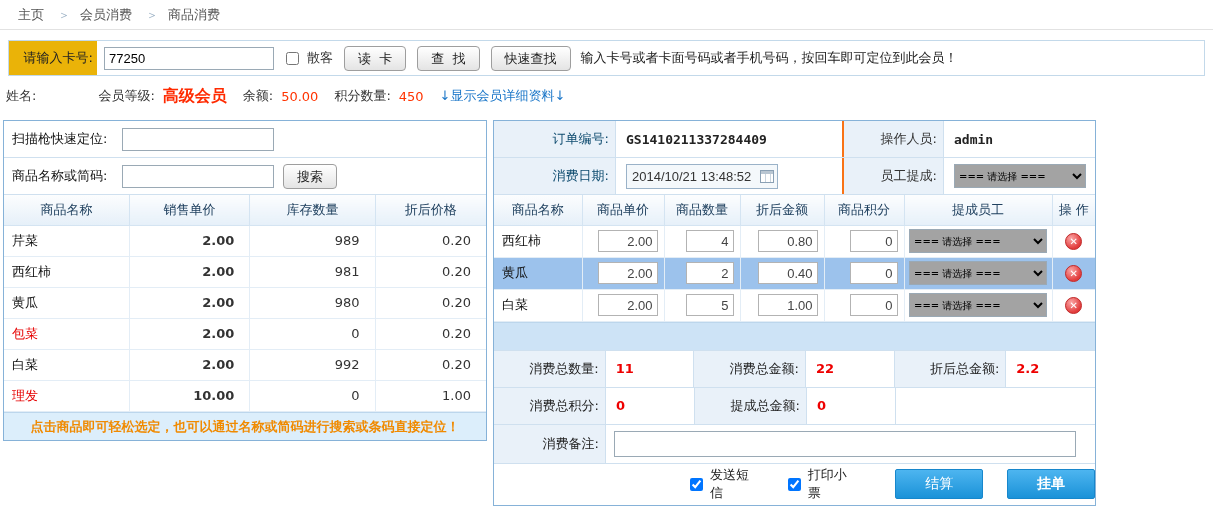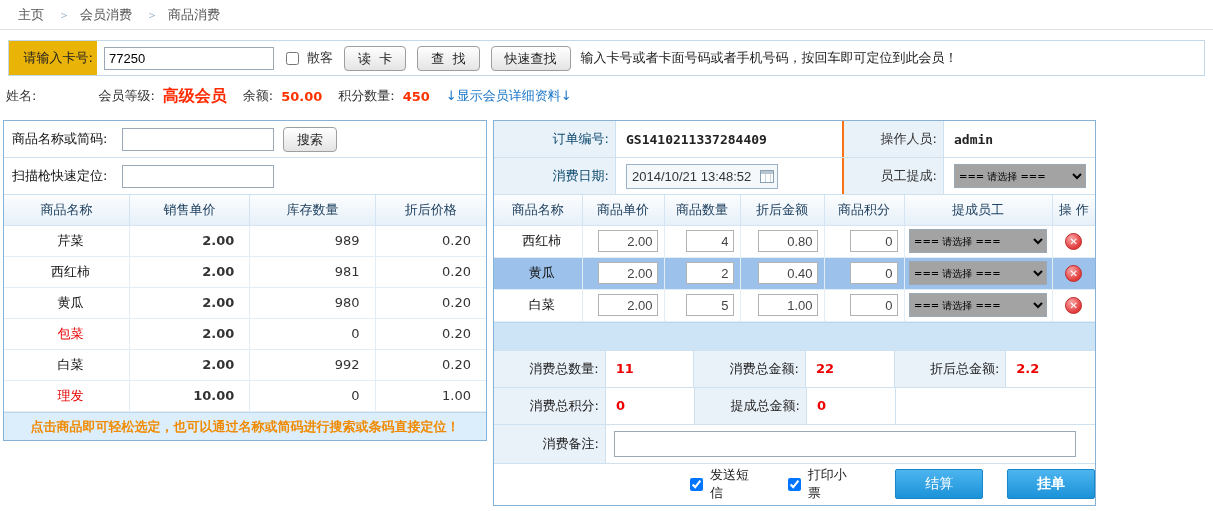--- a/index.html
+++ b/index.html
@@ -21,40 +21,40 @@
   .cardbox input.cardno { width:170px; height:23px; border:1px solid #9aa9b5; margin-left:7px; padding:0 4px; font-size:13px; }
   .cardbox .chk { margin-left:12px; }
   .gbtn { display:inline-block; height:25px; line-height:23px; padding:0 13px; margin-left:11px;
           border:1px solid #9e9e9e; border-radius:4px; color:#222; cursor:pointer;
           background:linear-gradient(#ffffff,#e4e4e4); white-space:pre; }
   .cardbox .hint { margin-left:10px; color:#222; }
   
   .memberrow { height:40px; display:flex; align-items:center; padding-left:6px; }
   .memberrow .gap-lg { margin-left:62px; }
   .memberrow .gap { margin-left:16px; }
-  .redval { color:#ff3300; font-weight:bold; margin-left:8px; }
+  .redval { color:#ff3300; font-weight:normal; margin-left:8px; }
   .levelval { color:#ff2a00; font-weight:bold; font-size:16px; margin-left:8px; }
   .detail-link { color:#1a76c8; margin-left:16px; cursor:pointer; text-decoration:none; }
   
   .main { display:flex; align-items:flex-start; margin:4px 8px 0 3px; }
   .panel { border:1px solid #86b2d8; background:#fff; }
   .left-panel  { width:484px; }
   .right-panel { width:603px; margin-left:6px; }
   
   .srow { height:37px; display:flex; align-items:center; border-bottom:1px solid #cfe0ef; }
   .srow .slbl { width:118px; padding-left:8px; color:#111; }
   .srow input { width:152px; height:23px; border:1px solid #9aa9b5; padding:0 4px; font-size:13px; }
   
   table { border-collapse:collapse; width:100%; table-layout:fixed; }
   th { height:30px; font-weight:normal; color:#20415f;
        background:linear-gradient(#fcfdfe,#e6f0f9);
        border:1px solid #d4e4f2; border-top:none; }
   th:first-child { border-left:none; } th:last-child { border-right:none; }
   td { height:31px; border:1px solid #e3edf6; border-top:none; padding:0; }
-  td:first-child { border-left:none;text-align:center; } td:last-child { border-right:none; }
+  td:first-child { border-left:none; } td:last-child { border-right:none; }
   .namecell { padding-left:8px; color:#111; }
   .num { text-align:right; padding-right:15px; }
   .bold { font-weight:bold; }
   .out { color:#e60000; }
   .note { height:28px; line-height:27px; text-align:center; background:#dceefb;
           color:#f08a00; font-weight:bold; border-top:1px solid #bcd6ec; }
   
   .inforow { display:flex; height:37px; border-bottom:1px solid #cfe0ef; }
   .icell { display:flex; align-items:center; height:100%; }
   .ilbl { width:122px; background:#e9f1f9; justify-content:flex-end; padding-right:6px; border-right:1px solid #cfe0ef; color:#0c4a6e; }
@@ -129,27 +129,27 @@
   <span class="redval">50.00</span>
   <span class="gap">积分数量:</span>
   <span class="redval">450</span>
   <a class="detail-link">↓显示会员详细资料↓</a>
 </div>
 
 <div class="main">
 
   <div class="panel left-panel">
     <div class="srow">
+      <div class="slbl">扫描枪快速定位:</div>
+      <input type="text" style="">
+    </div>
+    <div class="srow">
       <div class="slbl">商品名称或简码:</div>
       <input type="text" style="">
       <span class="gbtn" style="margin-left:9px;">搜索</span>
-    </div>
-    <div class="srow">
-      <div class="slbl">扫描枪快速定位:</div>
-      <input type="text" style="">
     </div>
     <table>
       <colgroup>
           <col style="width:26%">
           <col style="width:25%">
           <col style="width:26%">
           <col style="width:23%">
         </colgroup>
       <tbody>
           <tr>

